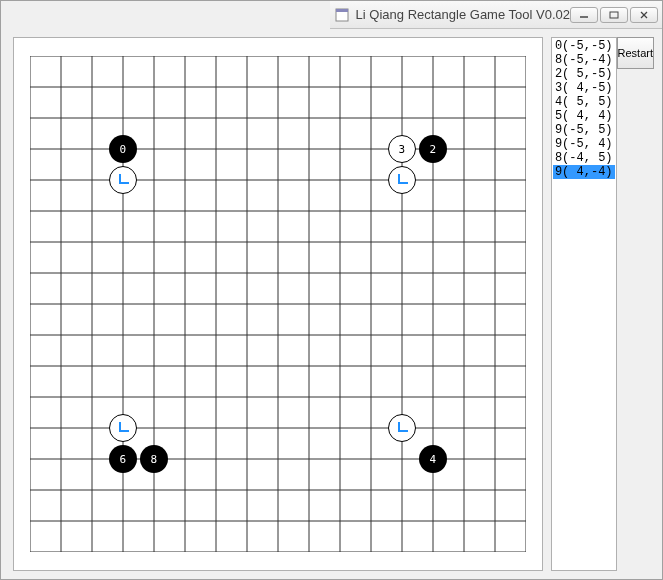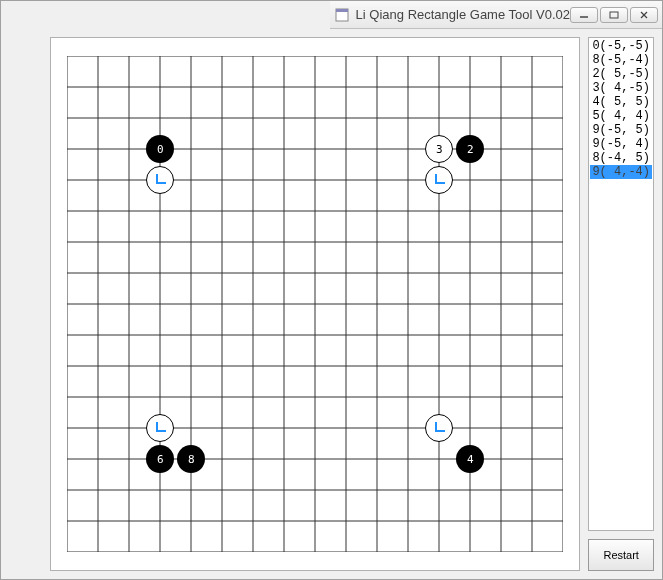--- a/index.html
+++ b/index.html
@@ -107,40 +107,39 @@
       height: 10px;
       border-left: 2px solid #1e90ff;
       border-bottom: 2px solid #1e90ff;
       top: 50%;
       left: 50%;
       transform: translate(-40%, -60%);
     }
     .sidepanel {
       flex: 1;
       display: flex;
-      flex-direction: column;
-      gap: 8px;
+      flex-direction: row;
     }
     .movelist {
       flex: 1;
       background: #fff;
       border: 1px solid #b0b0b0;
       font-family: "Courier New", monospace;
       font-size: 12px;
       overflow: auto;
       padding: 1px;
     }
     .move-row {
       padding: 0 2px;
       white-space: pre;
       line-height: 14px;
     }
     .move-row.selected {
       background: #3399ff;
-      color: #404040;
+      color: #000000;
     }
     .restart-btn {
       height: 32px;
       border: 1px solid #999;
       background: linear-gradient(to bottom, #fdfdfd, #e6e6e6);
       font-size: 11px;
       cursor: pointer;
     }
   </style>
 </head>

